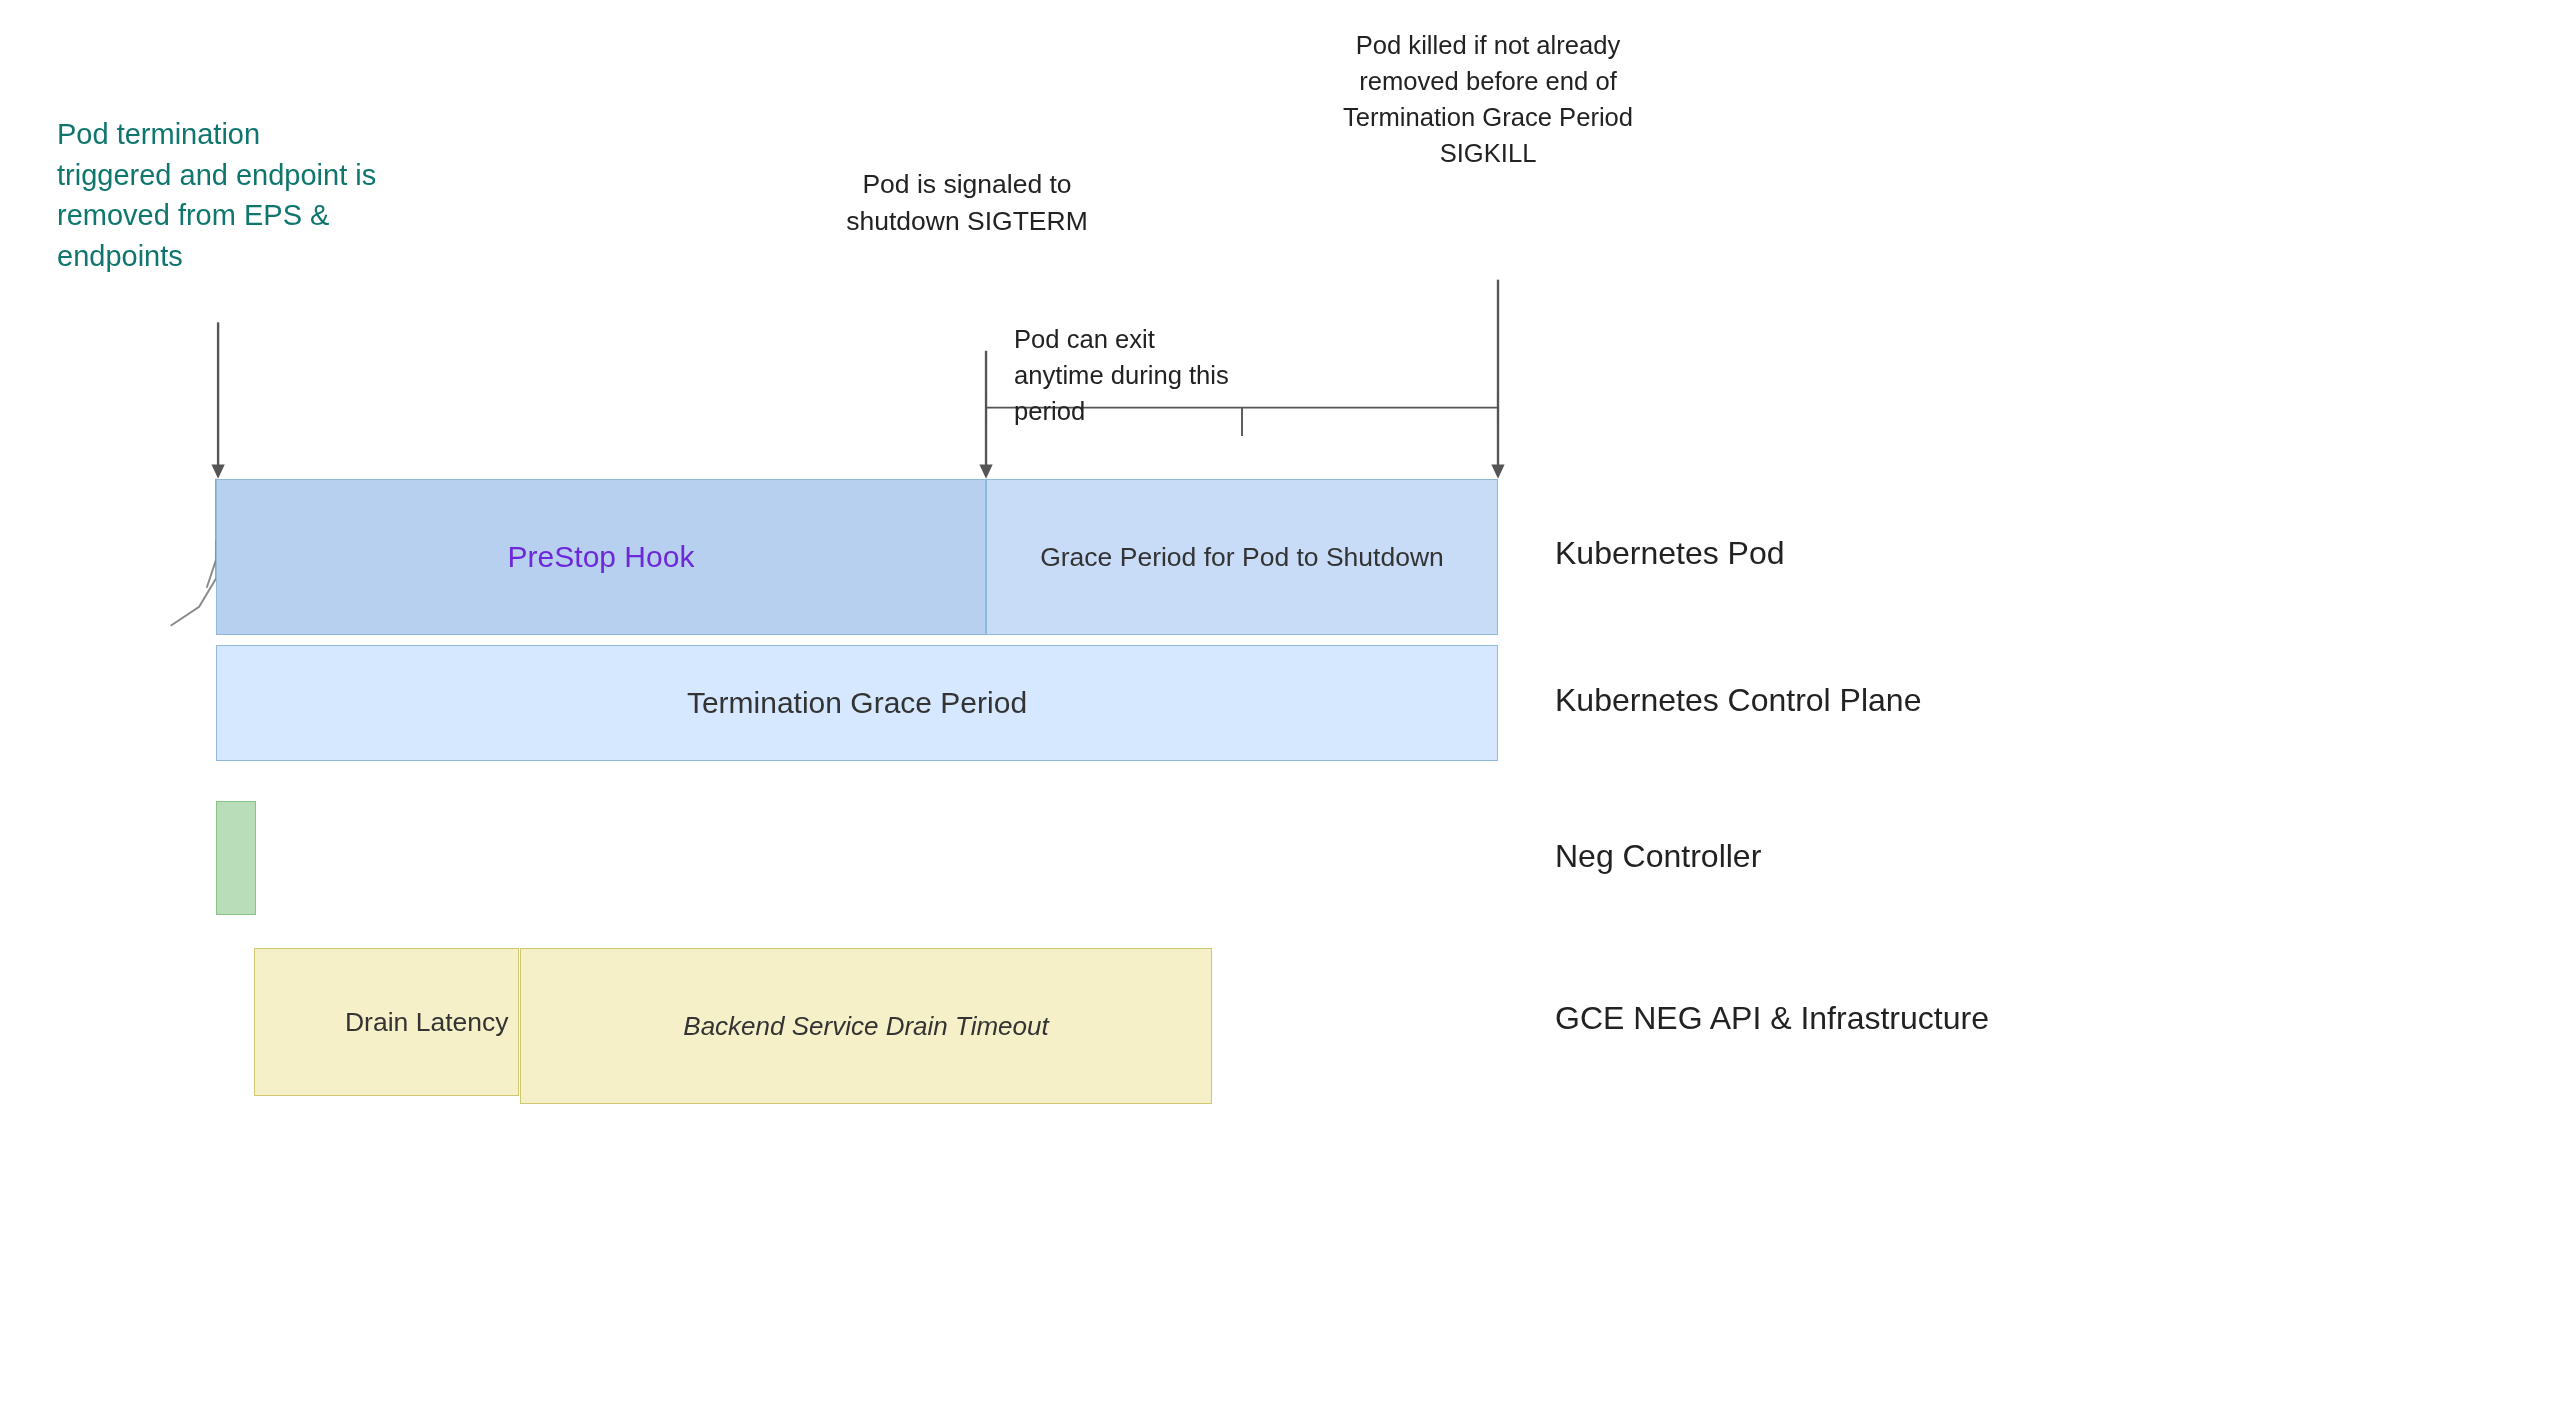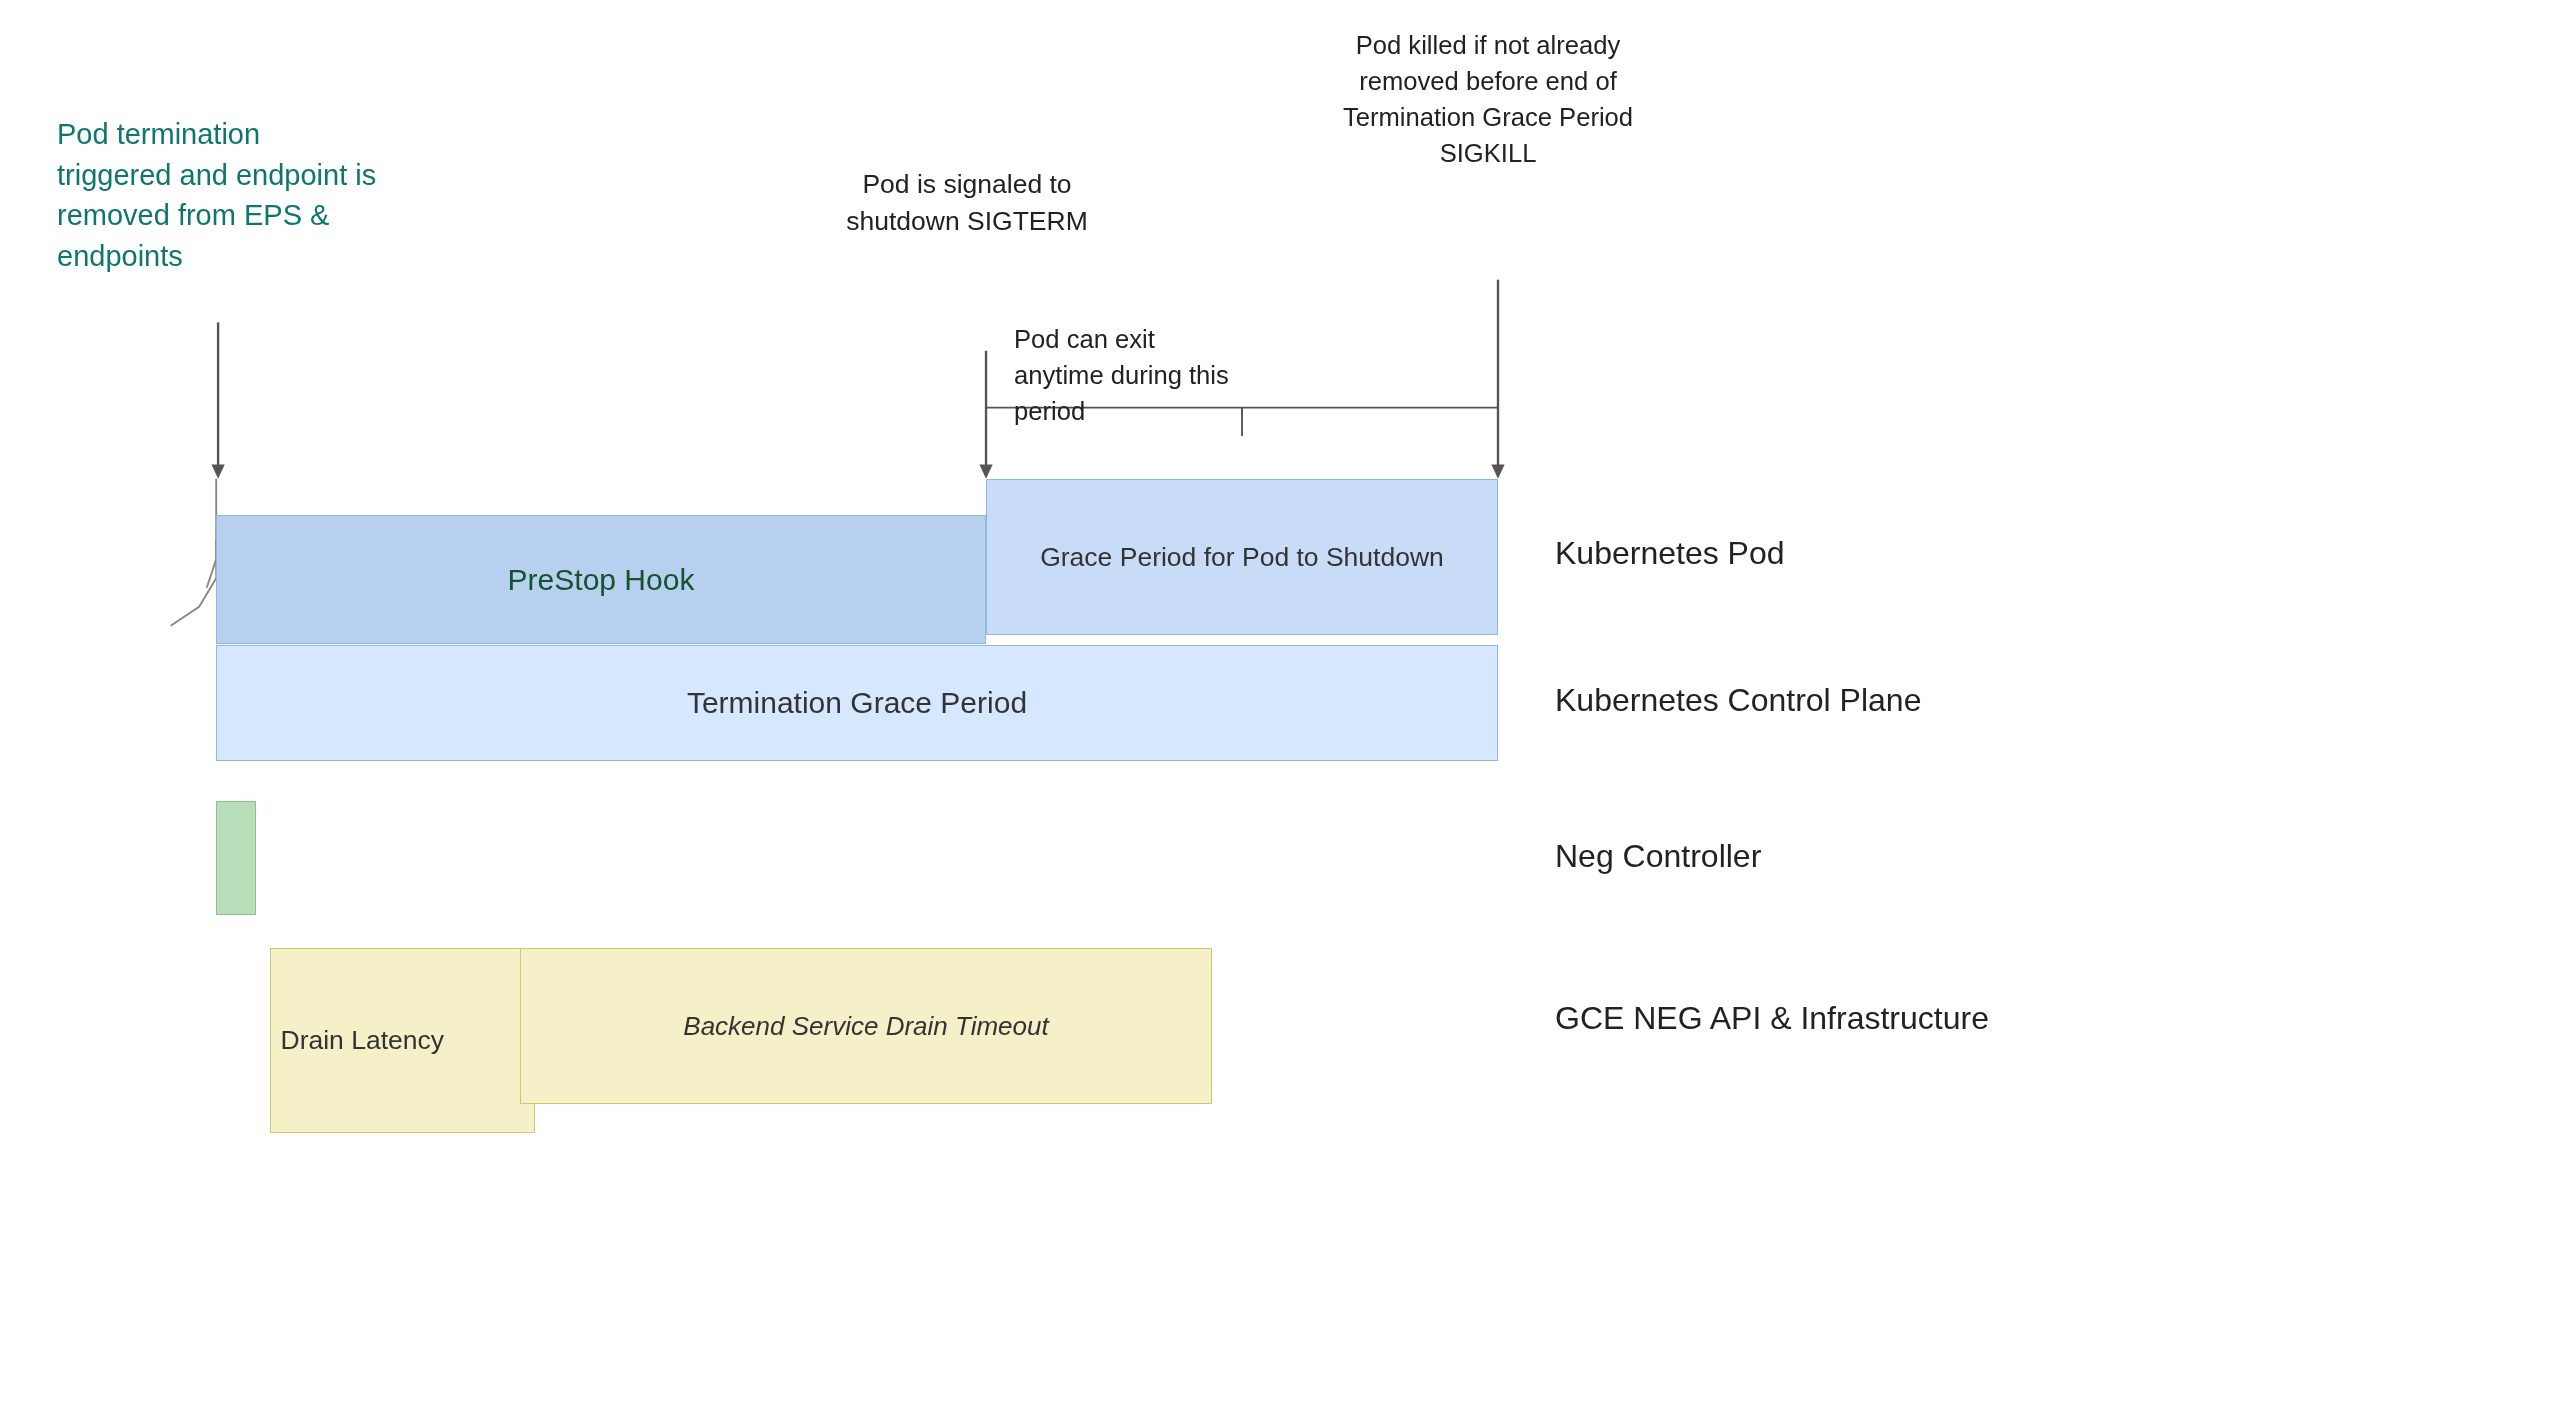--- a/index.html
+++ b/index.html
@@ -128,21 +128,21 @@
 
   <div style="position:absolute; top:166px; left:825px; width:284px; font-size:26.5px; color:#222; line-height:1.4; text-align:center;">
     <span>Pod is signaled to shutdown SIGTERM</span>
   </div>
 
   <div style="position:absolute; top:322px; left:1014px; width:228px; font-size:25.6px; color:#222; line-height:1.4; text-align:left;">
     <span>Pod can exit anytime during this period</span>
   </div>
 
 
-  <div class="bar bar-prestop" style="position:absolute; left:216px; top:479px; width:770px; height:129px; background:#b8d0f0; border:1.9px solid #90b8d8; display:flex; align-items:center; justify-content:center; font-size:30px; color:#14532d;margin-top:36px;">
+  <div class="bar bar-prestop" style="position:absolute; left:216px; top:479px; width:770px; height:156px; background:#b8d0f0; border:1.9px solid #90b8d8; display:flex; align-items:center; justify-content:center; font-size:30px; color:#6d28d9;">
     <span>PreStop Hook</span>
   </div>
 
   <div class="bar bar-grace" style="position:absolute; left:986px; top:479px; width:512px; height:156px; background:#c8dcf8; border:1.9px solid #90b8d8; display:flex; align-items:center; justify-content:center; font-size:26.5px; color:#333; text-align:center; padding:9.5px;">
     <span>Grace Period for Pod to Shutdown</span>
   </div>
 
   <div class="row-label" style="position:absolute; top:531px; left:1555px; font-size:32px; color:#222; font-weight:500;">
     <span>Kubernetes Pod</span>
   </div>
@@ -156,21 +156,21 @@
 Control Plane</span>
   </div>
 
   <div class="bar bar-neg" style="position:absolute; left:216px; top:801px; width:40px; height:114px; background:#b8ddb8; border:1.9px solid #88c488;">
   </div>
 
   <div class="row-label" style="position:absolute; top:834px; left:1555px; font-size:32px; color:#222; font-weight:500;">
     <span>Neg Controller</span>
   </div>
 
-  <div class="bar bar-drain-latency" style="position:absolute; left:254px; top:948px; width:265px; height:185px; background:#f5f0c8; border:1.9px solid #d0c870; display:flex; align-items:center; justify-content:flex-start; font-size:26.5px; color:#333; text-align:center; padding:9.5px;margin-left:16px;">
+  <div class="bar bar-drain-latency" style="position:absolute; left:254px; top:948px; width:265px; height:148px; background:#f5f0c8; border:1.9px solid #d0c870; display:flex; align-items:center; justify-content:flex-end; font-size:26.5px; color:#333; text-align:center; padding:9.5px;">
     <span>Drain Latency</span>
   </div>
 
   <div class="bar bar-backend-drain" style="position:absolute; left:520px; top:948px; width:692px; height:156px; background:#f5f0c8; border:1.9px solid #d0c870; display:flex; align-items:center; justify-content:center; font-size:26px; color:#333; padding:9.5px;font-style:italic;">
     <span>Backend Service Drain Timeout</span>
   </div>
 
   <div class="row-label" style="position:absolute; top:996px; left:1555px; font-size:32px; color:#222; font-weight:500; line-height:1.4;">
     <span>GCE NEG API &amp;
 Infrastructure</span>

